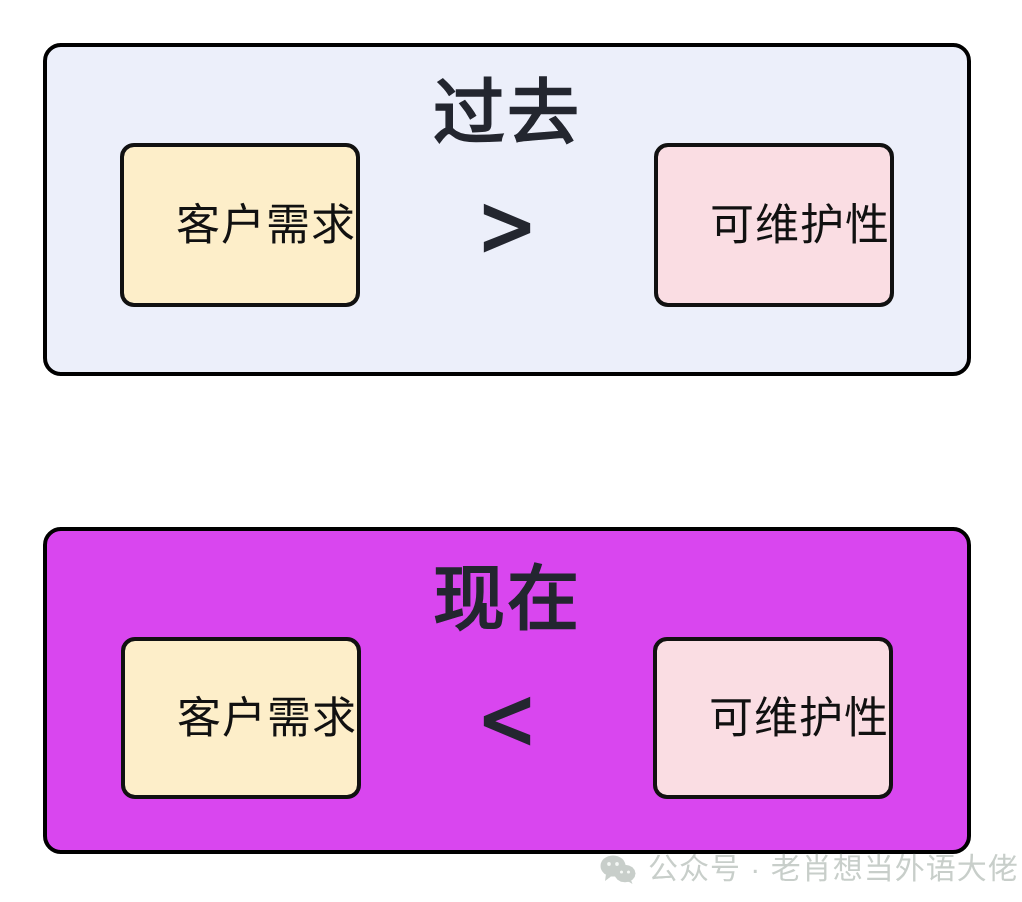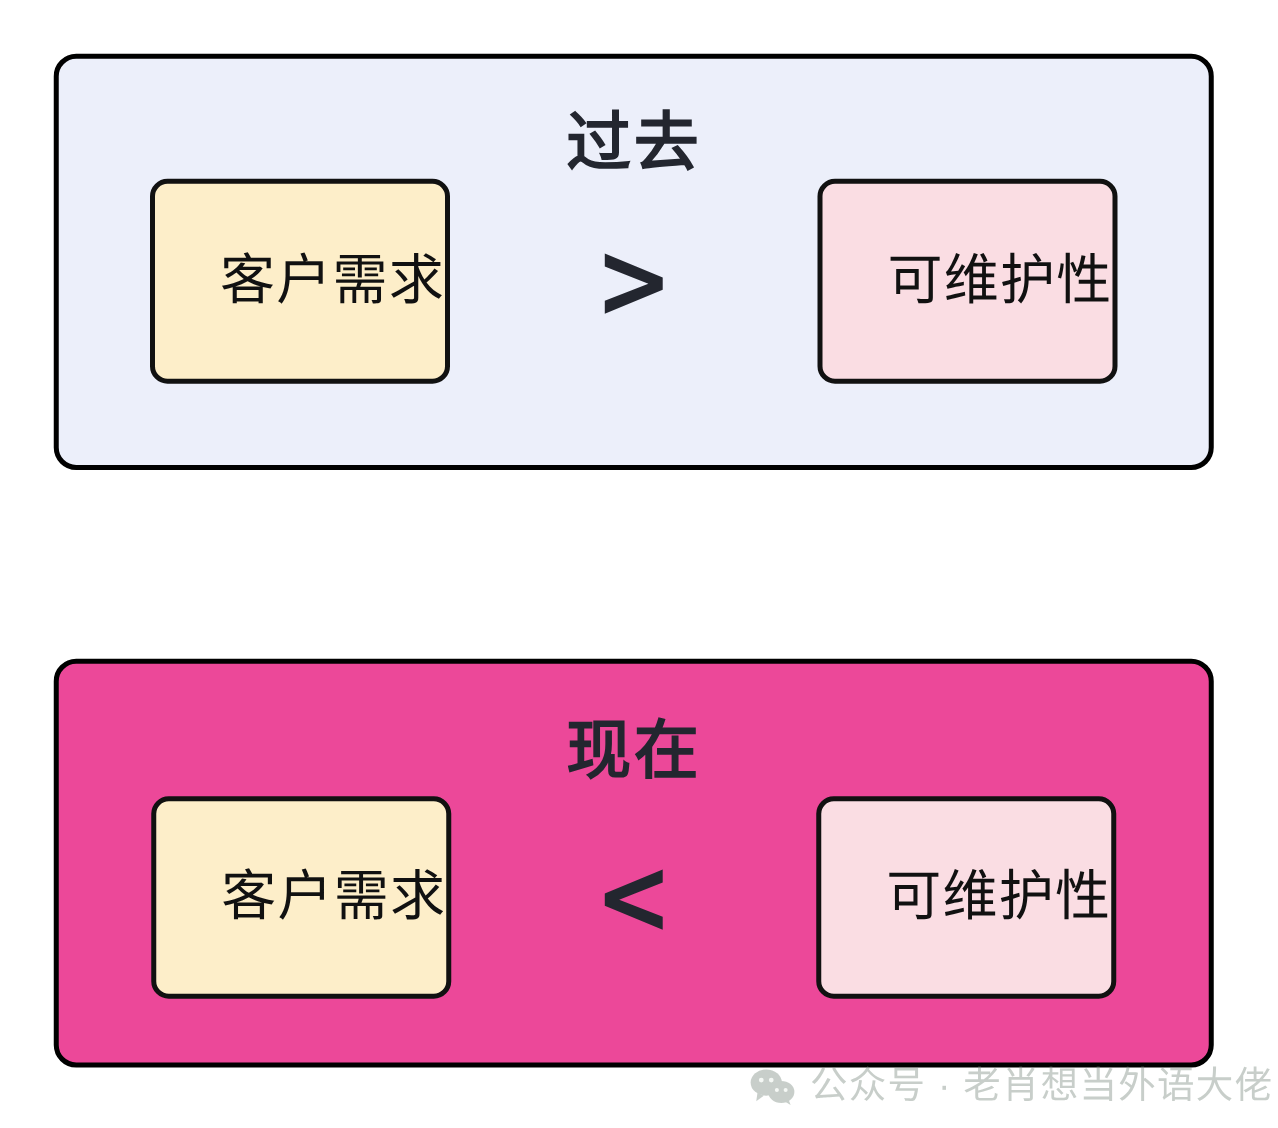--- a/index.html
+++ b/index.html
@@ -37,36 +37,35 @@
     width: 928px;
     height: 333px;
     background: #eceffa;
   }
 
   .panel--now {
     left: 43px;
     top: 527px;
     width: 928px;
     height: 327px;
-    background: #ec4899;
+    background: #d946ef;
   }
 
   
   .panel-title {
     position: absolute;
     left: 0;
     right: 0;
     text-align: center;
-    font-size: 52px;
+    font-size: 72px;
     line-height: 1;
     font-weight: 700;
     color: #23262f;
     letter-spacing: 2px;
     white-space: nowrap;
-    margin-top: 12px;
   }
   .panel--past .panel-title { top: 30px; }
   .panel--now  .panel-title { top: 32px; }
 
   
   .row {
     position: absolute;
     display: flex;
     align-items: center;
     justify-content: space-between;

